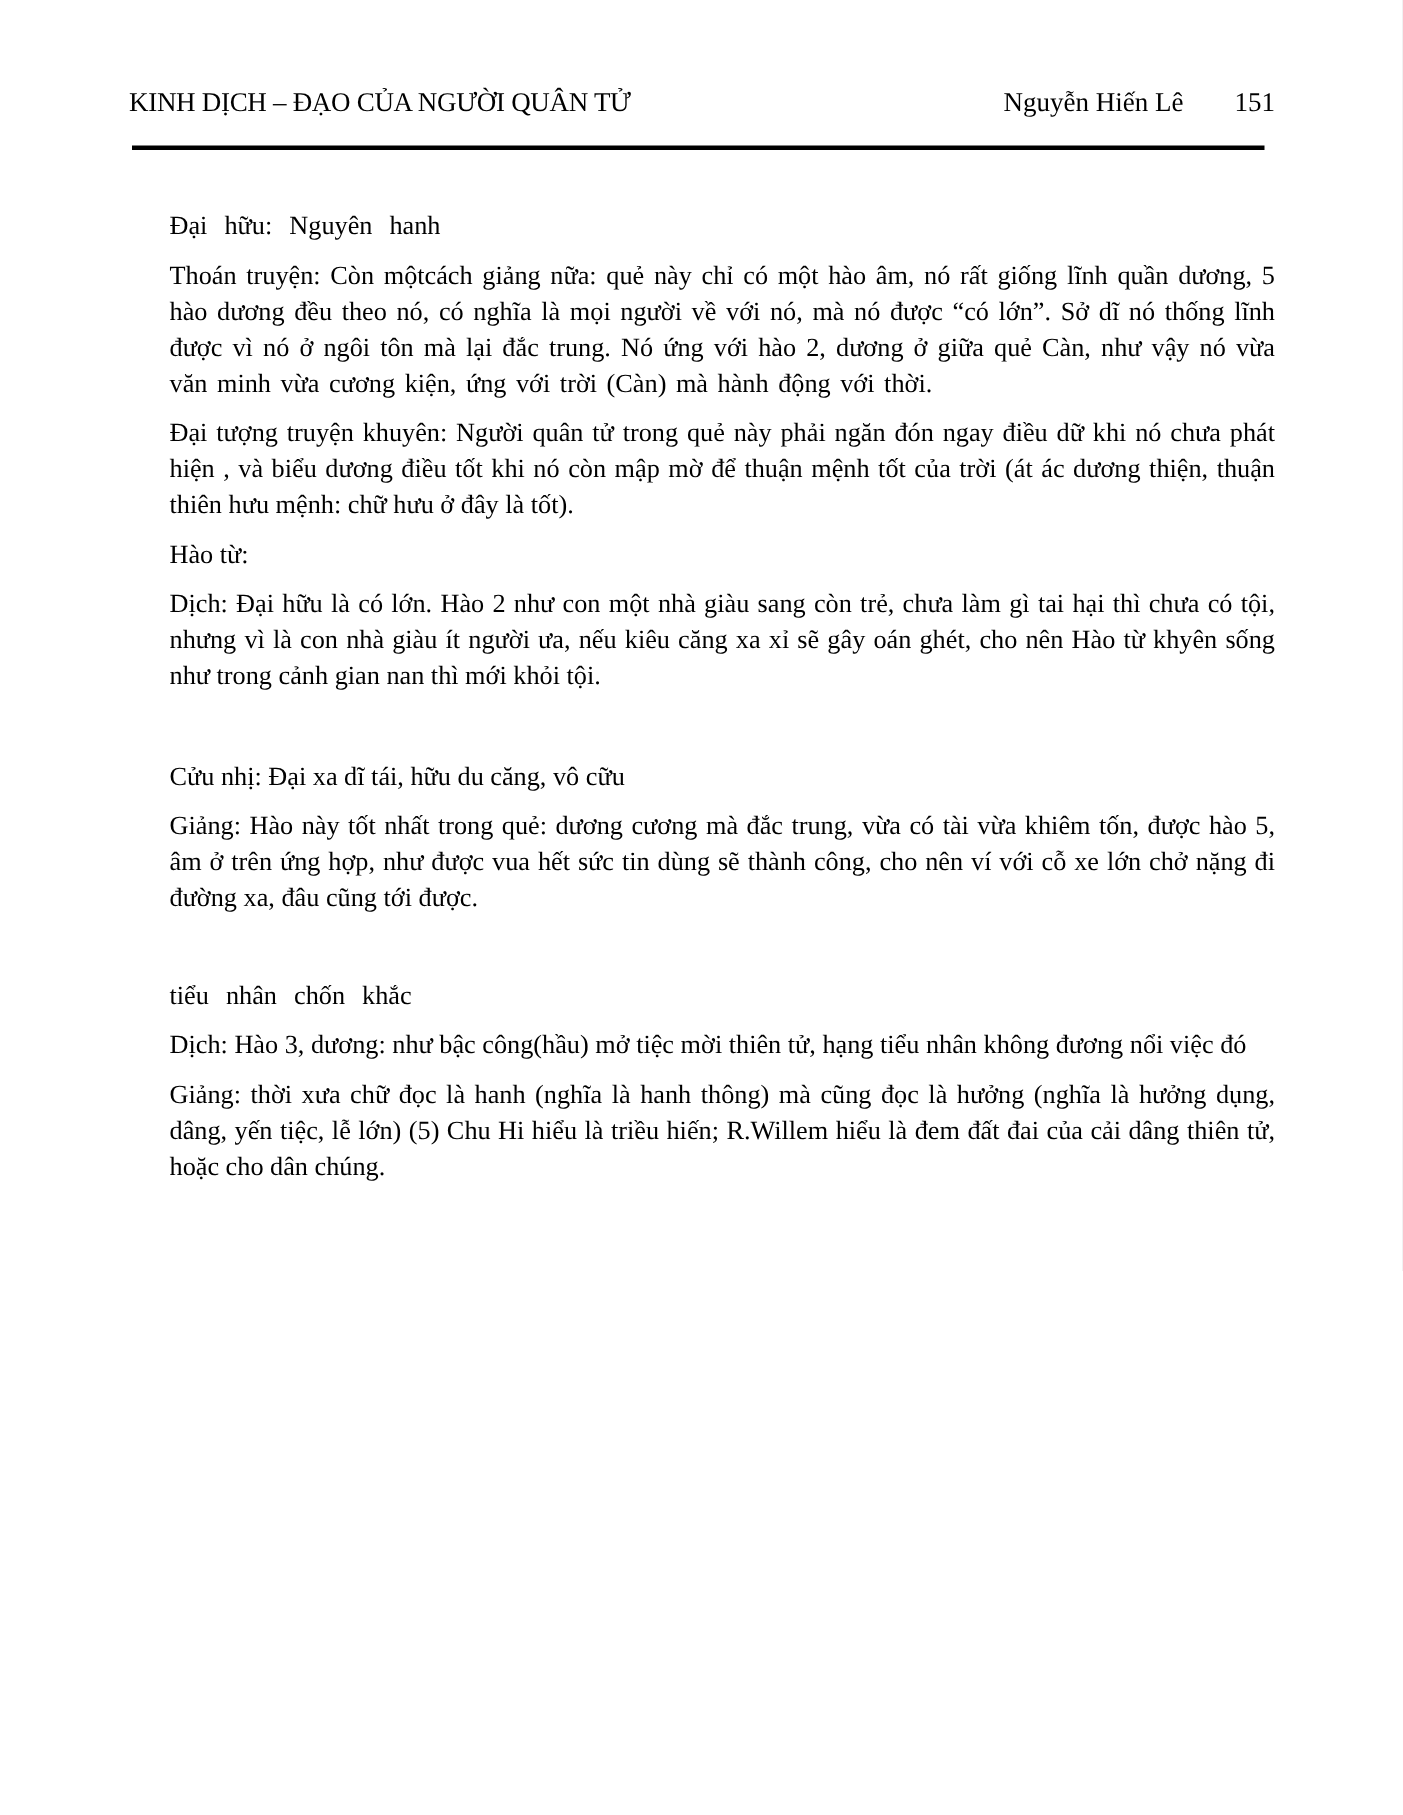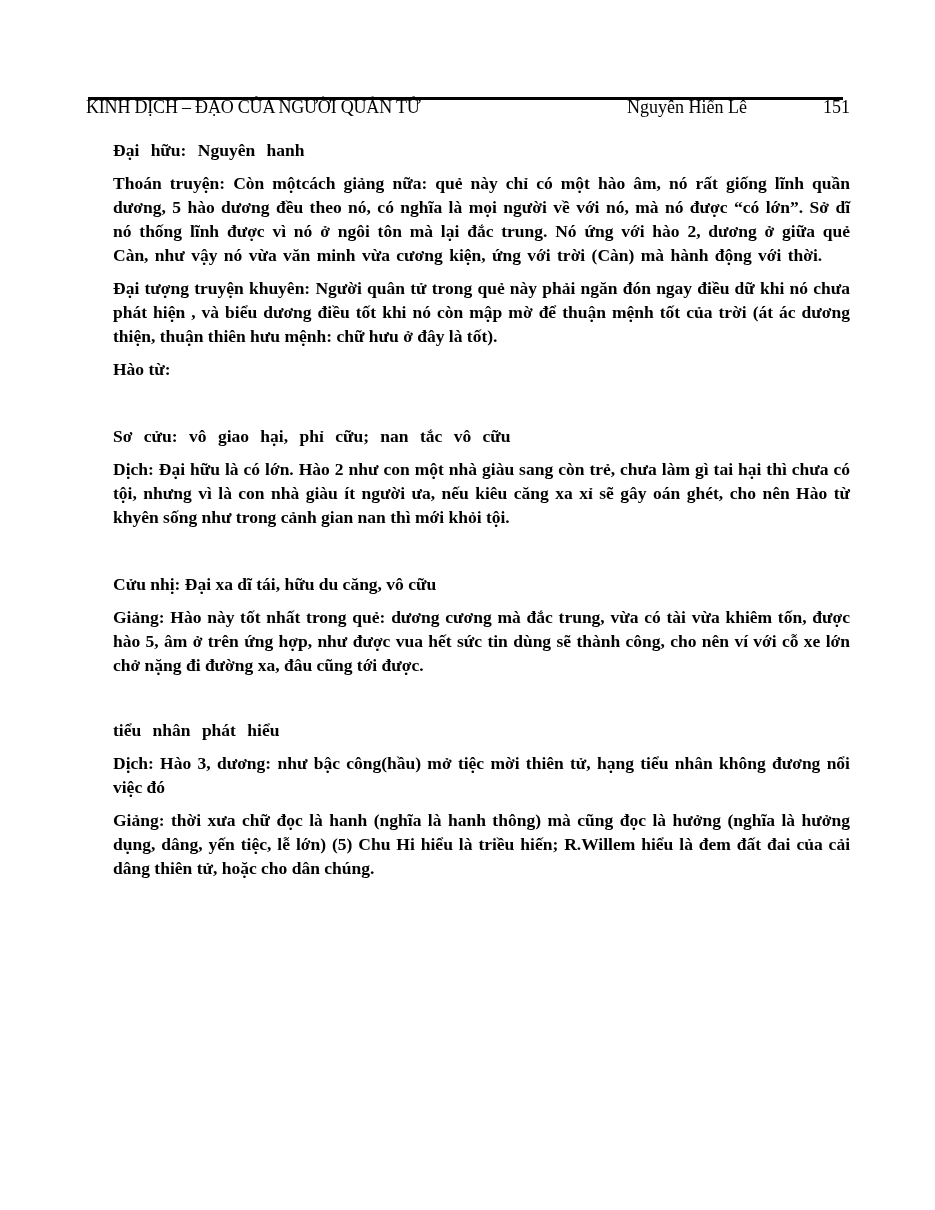--- a/index.html
+++ b/index.html
@@ -26,49 +26,47 @@
     right: 85px;
     display: flex;
     justify-content: space-between;
     align-items: baseline;
     font-size: 18px;
     line-height: 22px;
     white-space: nowrap;
   }
   .running-header .book-title {
     letter-spacing: -0.2px;
-    margin-top: 39px;
   }
   .running-header .right-group {
     display: flex;
     align-items: baseline;
   }
   .running-header .author-name {
-    margin-right: 76px;
+    margin-right: 34px;
   }
   .header-rule {
     position: absolute;
     top: 97px;
     left: 88px;
     width: 755px;
     height: 3px;
     background: #000000;
   }
   
   .body-text {
     position: absolute;
     top: 138px;
     left: 113px;
     width: 737px;
     font-size: 17.5px;
     line-height: 24px;
   }
   .body-text p {
     margin: 0 0 9px 0;
-    font-weight: bold;
   }
   .para-justify {
     text-align: justify;
   }
   .line-spaced {
     word-spacing: 7px;
   }
   .line-spaced-narrow {
     word-spacing: 2px;
   }
@@ -95,30 +93,29 @@
     <p class="line-spaced">Đại hữu: Nguyên hanh</p>
 
 
 
     <p class="para-justify line-spaced-narrow">Thoán truyện: Còn mộtcách giảng nữa: quẻ này chỉ có một hào âm, nó rất giống lĩnh quần dương, 5 hào dương đều theo nó, có nghĩa là mọi người về với nó, mà nó được “có lớn”. Sở dĩ nó thống lĩnh được vì nó ở ngôi tôn mà lại đắc trung. Nó ứng với hào 2, dương ở giữa quẻ Càn, như vậy nó vừa văn minh vừa cương kiện, ứng với trời (Càn) mà hành động với thời.</p>
 
     <p class="para-justify">Đại tượng truyện khuyên: Người quân tử trong quẻ này phải ngăn đón ngay điều dữ khi nó chưa phát hiện , và biểu dương điều tốt khi nó còn mập mờ để thuận mệnh tốt của trời (át ác dương thiện, thuận thiên hưu mệnh: chữ hưu ở đây là tốt).</p>
 
     <p>Hào từ:</p>
 
-    <p class="line-spaced gap-before-43">Sơ cửu: vô giao hại, phỉ cữu; nan tắc vô cữu</p>
 
     <p class="para-justify">Dịch: Đại hữu là có lớn. Hào 2 như con một nhà giàu sang còn trẻ, chưa làm gì tai hại thì chưa có tội, nhưng vì là con nhà giàu ít người ưa, nếu kiêu căng xa xỉ sẽ gây oán ghét, cho nên Hào từ khyên sống như trong cảnh gian nan thì mới khỏi tội.</p>
 
     <p class="gap-before-43">Cửu nhị: Đại xa dĩ tái, hữu du căng, vô cữu</p>
 
 
     <p class="para-justify">Giảng: Hào này tốt nhất trong quẻ: dương cương mà đắc trung, vừa có tài vừa khiêm tốn, được hào 5, âm ở trên ứng hợp, như được vua hết sức tin dùng sẽ thành công, cho nên ví với cỗ xe lớn chở nặng đi đường xa, đâu cũng tới được.</p>
 
 
-    <p class="line-spaced gap-before-41">tiểu nhân phát hiểu</p>
+    <p class="line-spaced gap-before-41">tiểu nhân chốn khắc</p>
 
     <p class="para-justify">Dịch: Hào 3, dương: như bậc công(hầu) mở tiệc mời thiên tử, hạng tiểu nhân không đương nổi việc đó</p>
 
     <p class="para-justify">Giảng: thời xưa chữ đọc là hanh (nghĩa là hanh thông) mà cũng đọc là hưởng (nghĩa là hưởng dụng, dâng, yến tiệc, lễ lớn) (5) Chu Hi hiểu là triều hiến; R.Willem hiểu là đem đất đai của cải dâng thiên tử, hoặc cho dân chúng.</p>
   </div>
 
 </div>
 
 </body></html>

